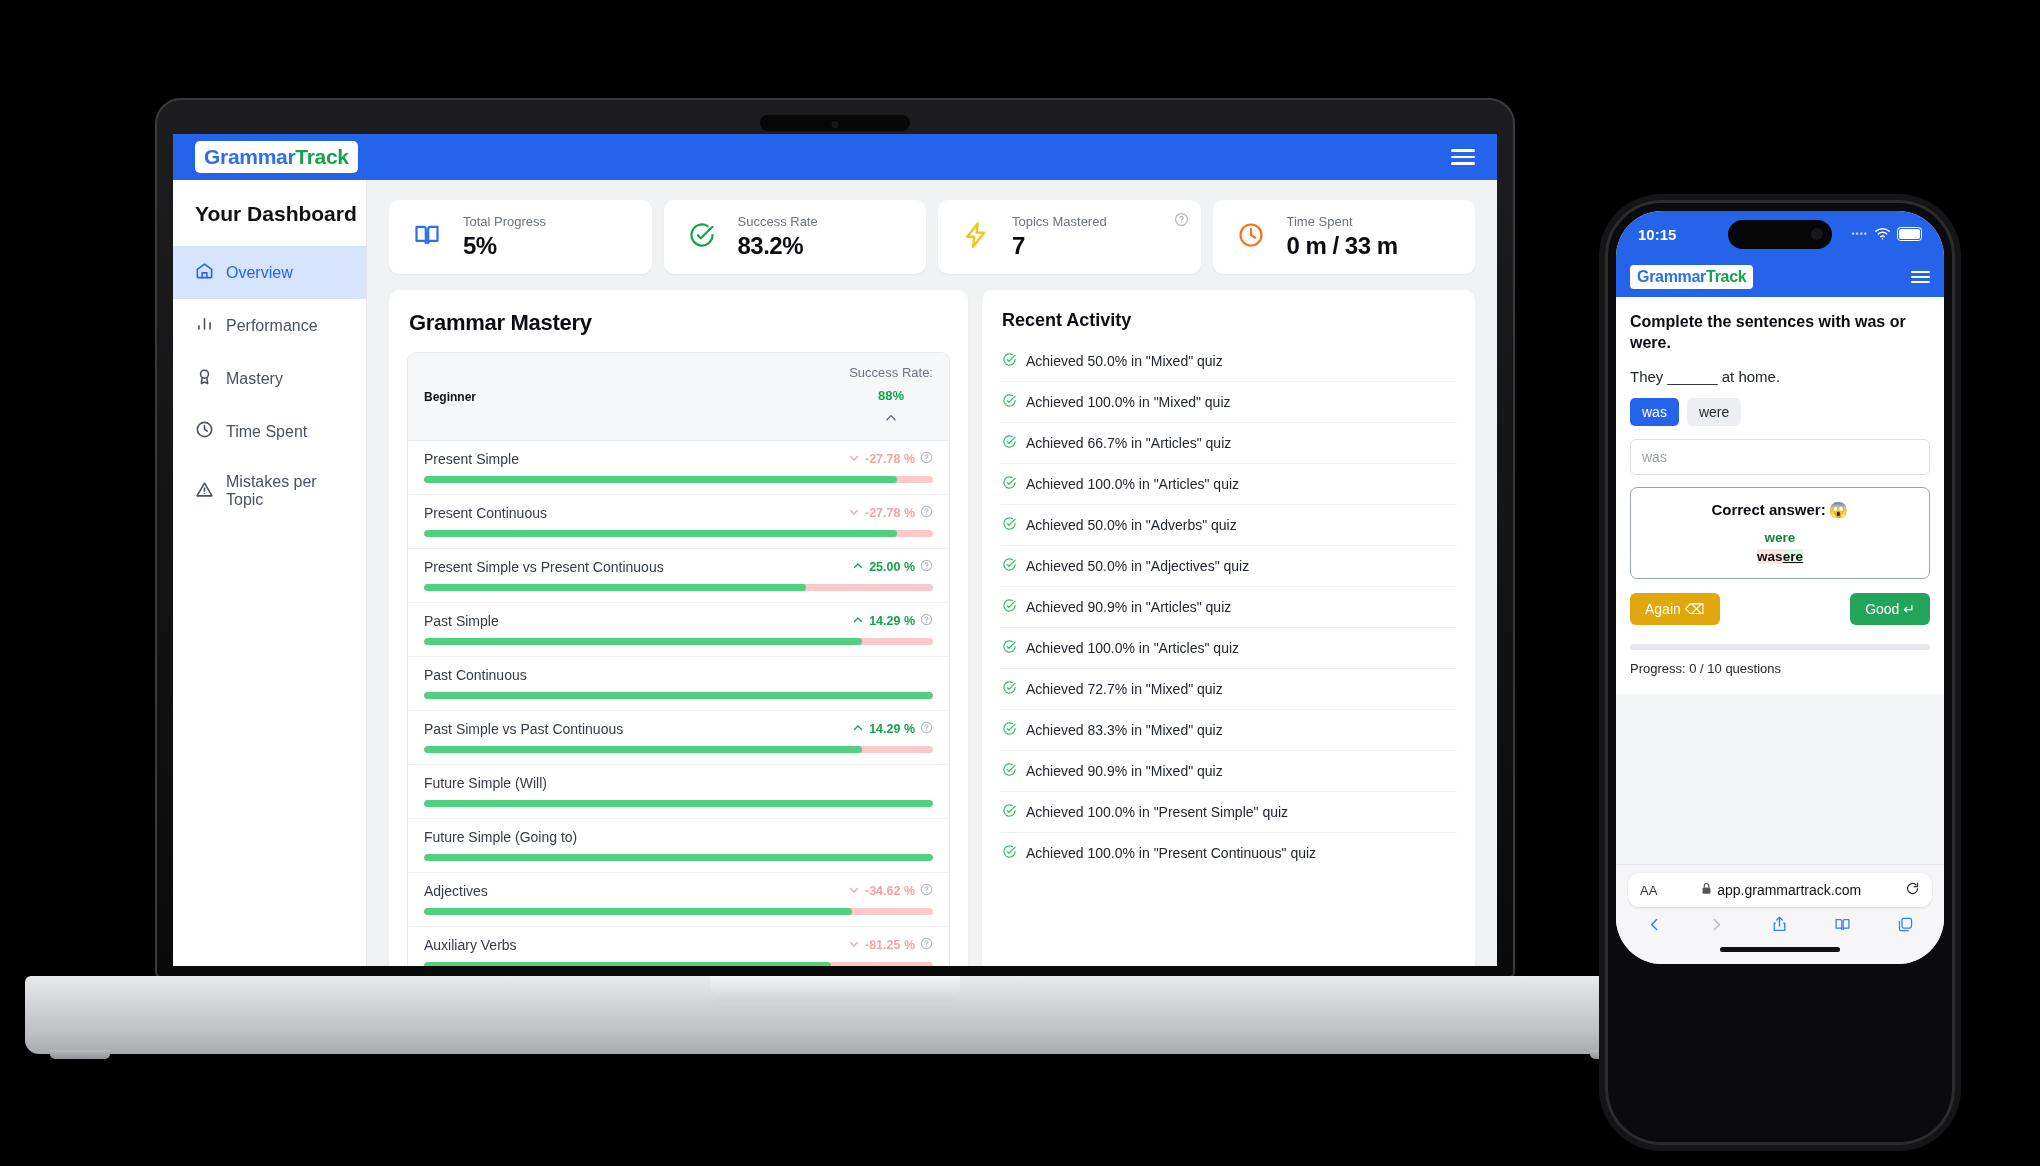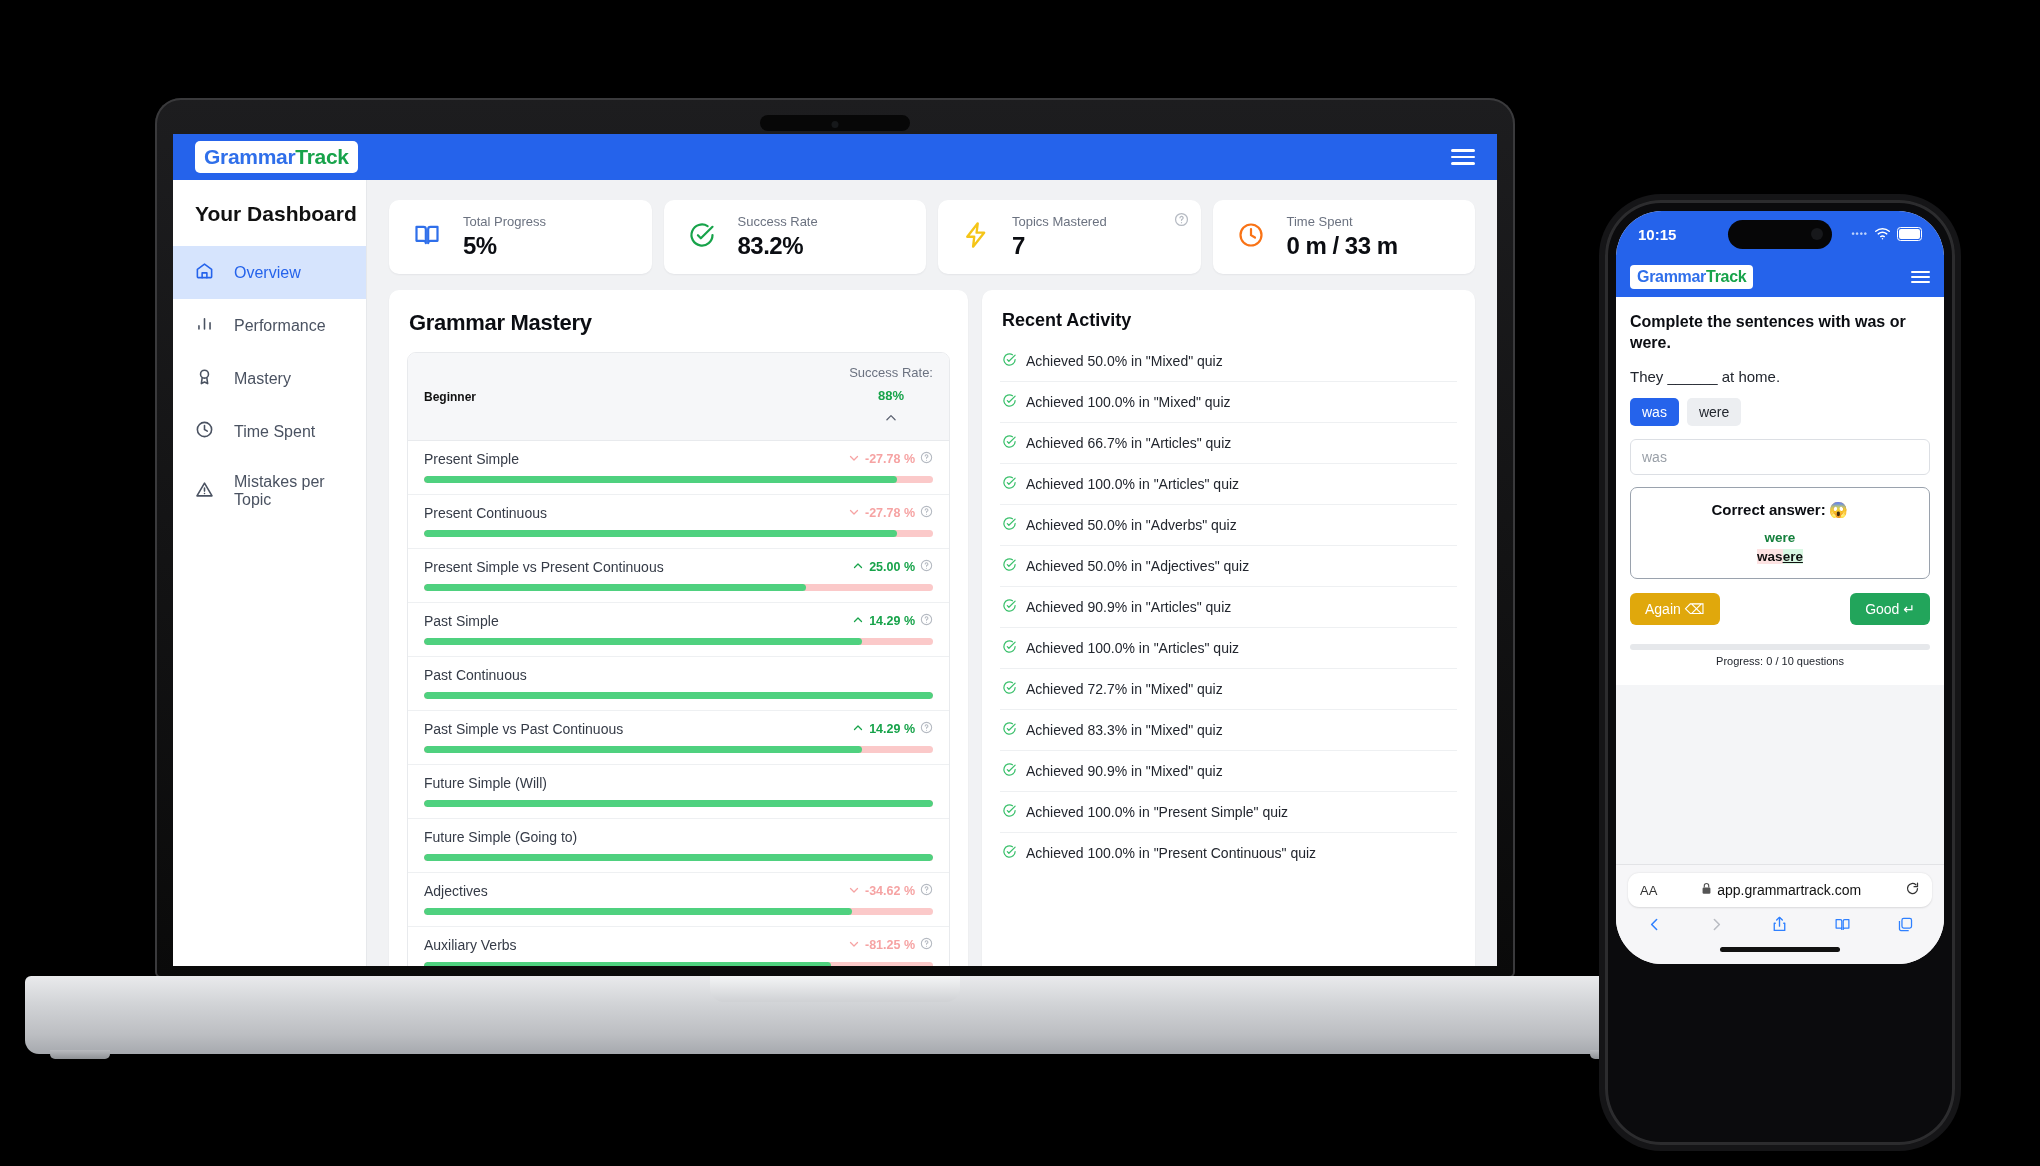--- a/index.html
+++ b/index.html
@@ -33,21 +33,21 @@
   .logo{background:#fff;border-radius:5px;padding:4px 9px;font-size:21px;font-weight:bold;
         letter-spacing:-0.3px;}
   .logo .g{color:#2f6fea;}
   .logo .t{color:#17a34a;}
   .burger{display:flex;flex-direction:column;gap:4px;cursor:pointer;}
   .burger i{display:block;width:24px;height:2.5px;background:#fff;border-radius:2px;}
 
   .body-row{display:flex;height:786px;}
   .sidebar{width:193px;background:#fff;border-right:1px solid #e6e8eb;flex:none;}
   .dashtitle{font-size:21px;font-weight:bold;color:#111;padding:22px 0 20px 22px;}
-  .navitem{display:flex;align-items:center;gap:20px;padding:15px 16px 15px 22px;
+  .navitem{display:flex;align-items:center;gap:12px;padding:15px 16px 15px 22px;
            font-size:16px;color:#4a5261;cursor:pointer;}
   .navitem.active{background:#d6e4fd;color:#2563eb;font-weight:500;}
   .navitem svg{flex:none;}
 
   .content{flex:1;padding:20px 22px 0 22px;overflow:hidden;}
 
   .stats{display:flex;gap:12px;}
   .stat{flex:1;background:#fff;border-radius:10px;padding:14px 24px;
         display:flex;align-items:center;gap:22px;position:relative;
         box-shadow:0 1px 2px rgba(16,24,40,.06);}
@@ -128,21 +128,21 @@
   .ansbox .hd{font-size:15px;font-weight:bold;color:#0b0d12;}
   .ansbox .ok{margin-top:11px;font-size:13.5px;font-weight:bold;color:#15803d;}
   .ansbox .diff{margin-top:4px;font-size:13.5px;font-weight:bold;color:#111;}
   .diff .bad{background:#fde2e2;}
   .diff .good{background:#d9f8e3;text-decoration:underline;}
   .pbtns{display:flex;justify-content:space-between;margin-top:14px;}
   .pbtn{padding:8px 15px;border-radius:6px;font-size:14px;color:#fff;}
   .pbtn.again{background:#e0a80c;}
   .pbtn.good{background:#22a55b;}
   .ptrack{height:6px;border-radius:4px;background:#e6e8eb;margin-top:19px;}
-  .pprog{text-align:center;font-size:11px;color:#22262e;margin-top:5px;}
+  .pprog{text-align:left;font-size:13px;color:#22262e;margin-top:11px;}
 
   .pnav{background:#f6f6f8;border-top:1px solid #e2e3e6;padding:8px 12px 6px 12px;}
   .urlbar{background:#fff;border-radius:11px;height:34px;display:flex;
           align-items:center;justify-content:space-between;padding:0 12px;
           box-shadow:0 0.5px 2px rgba(0,0,0,.12);}
   .urltxt{font-size:14px;color:#111;display:flex;align-items:center;gap:5px;}
   .aa{font-size:13px;color:#333;}
   .ptabs{display:flex;align-items:center;justify-content:space-between;
          padding:8px 18px 2px 18px;}
   .homebar{width:120px;height:5px;background:#111;border-radius:3px;margin:8px auto 6px auto;}

